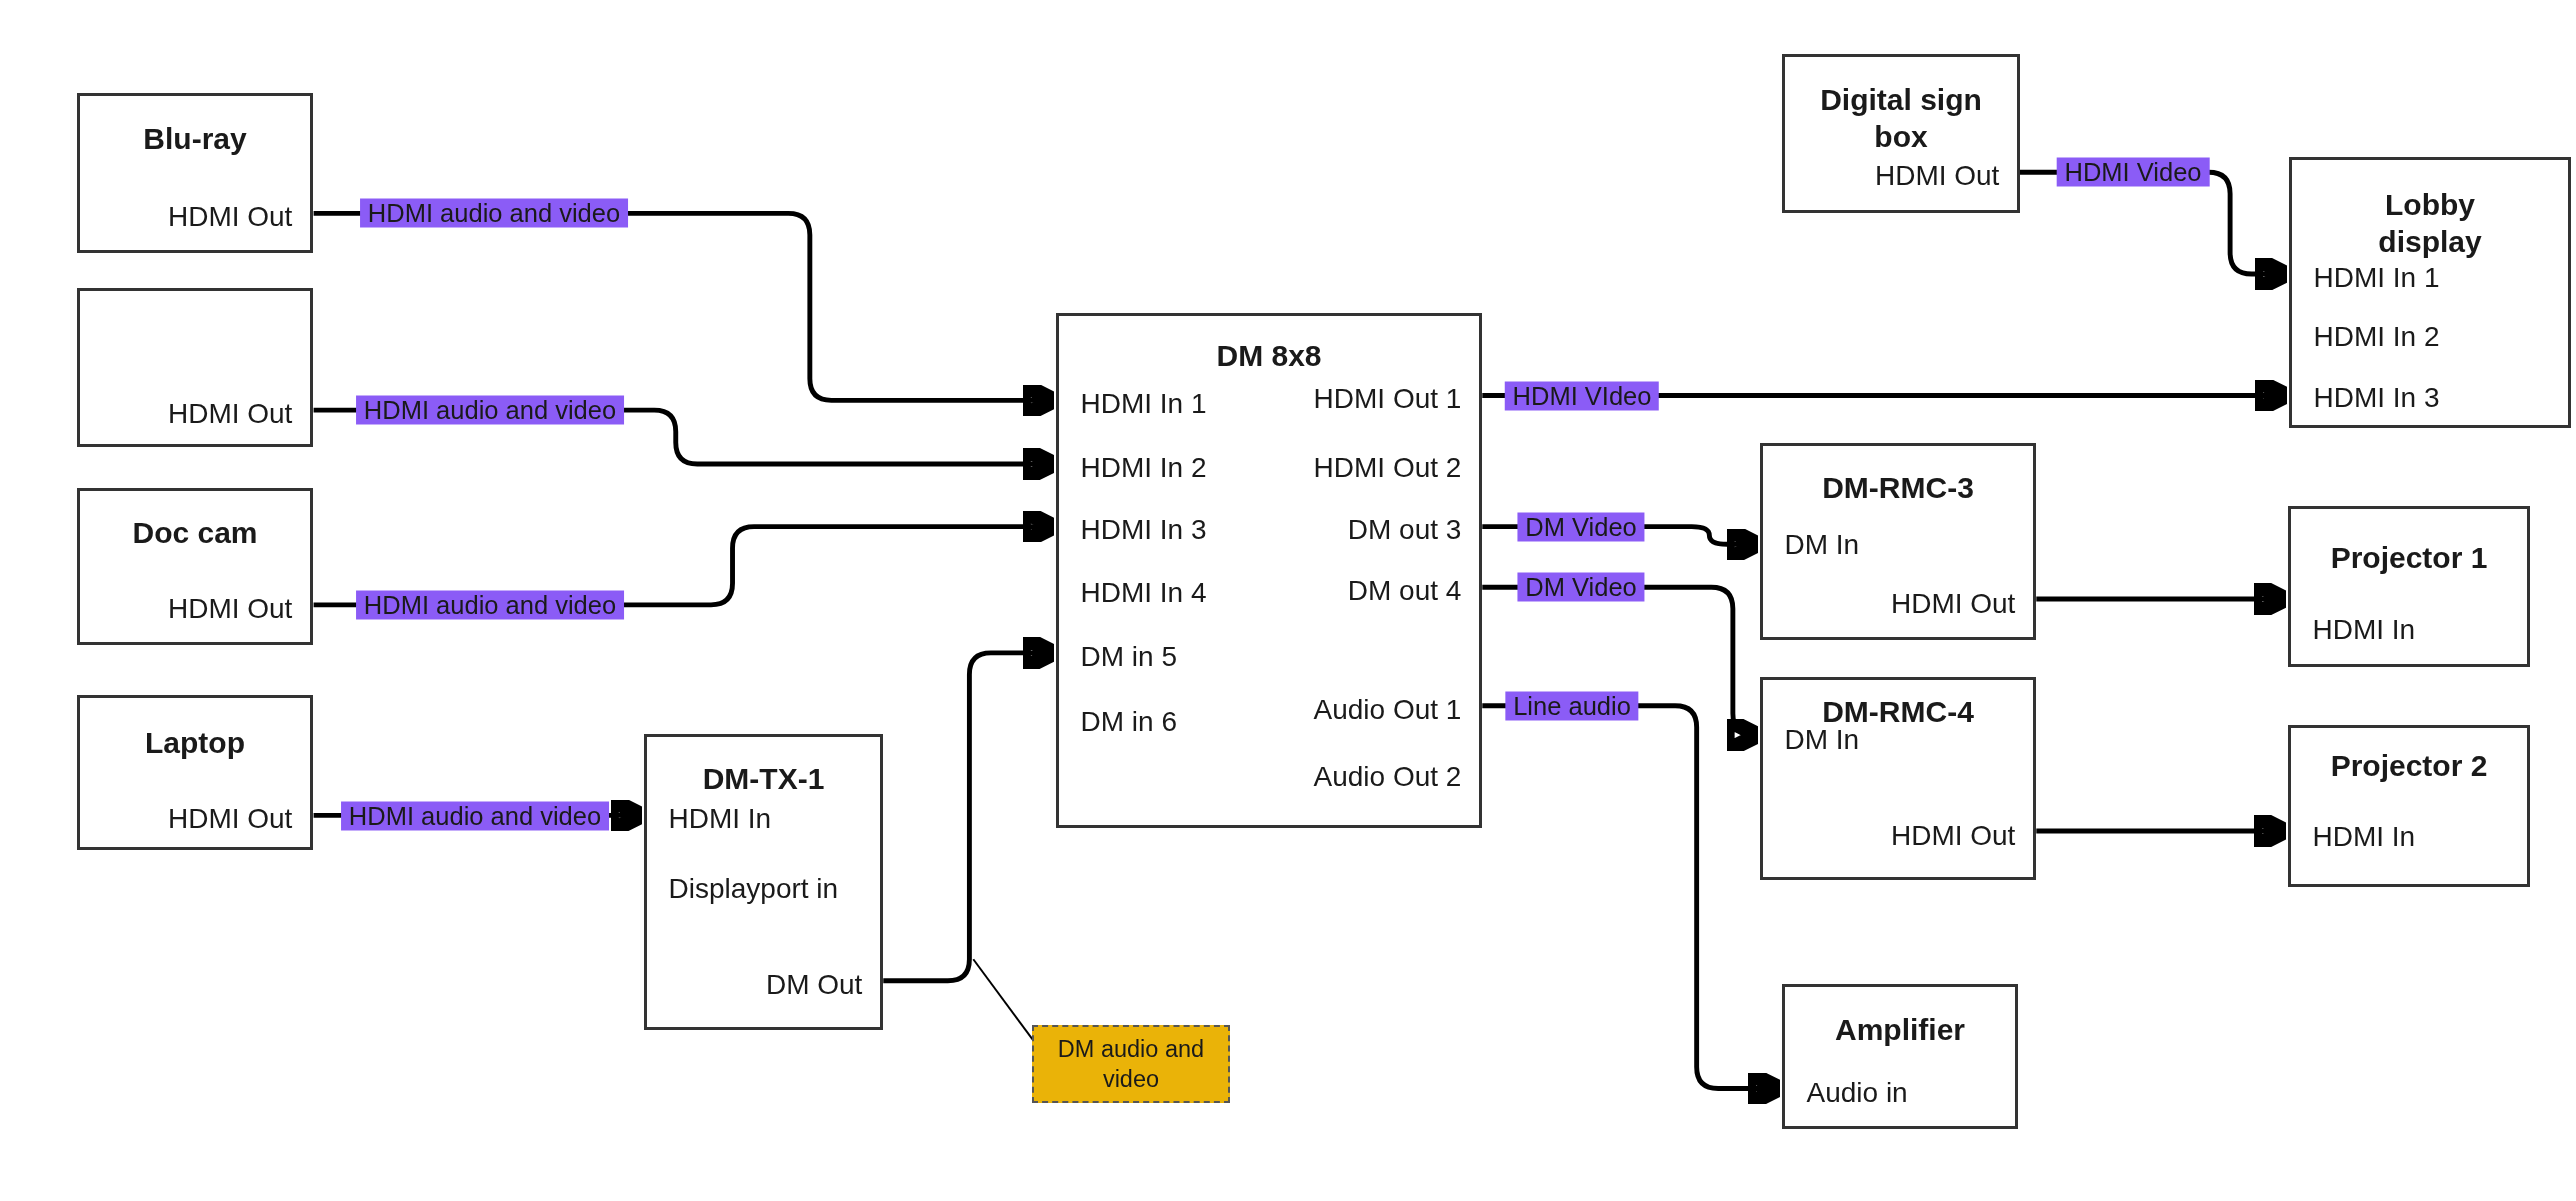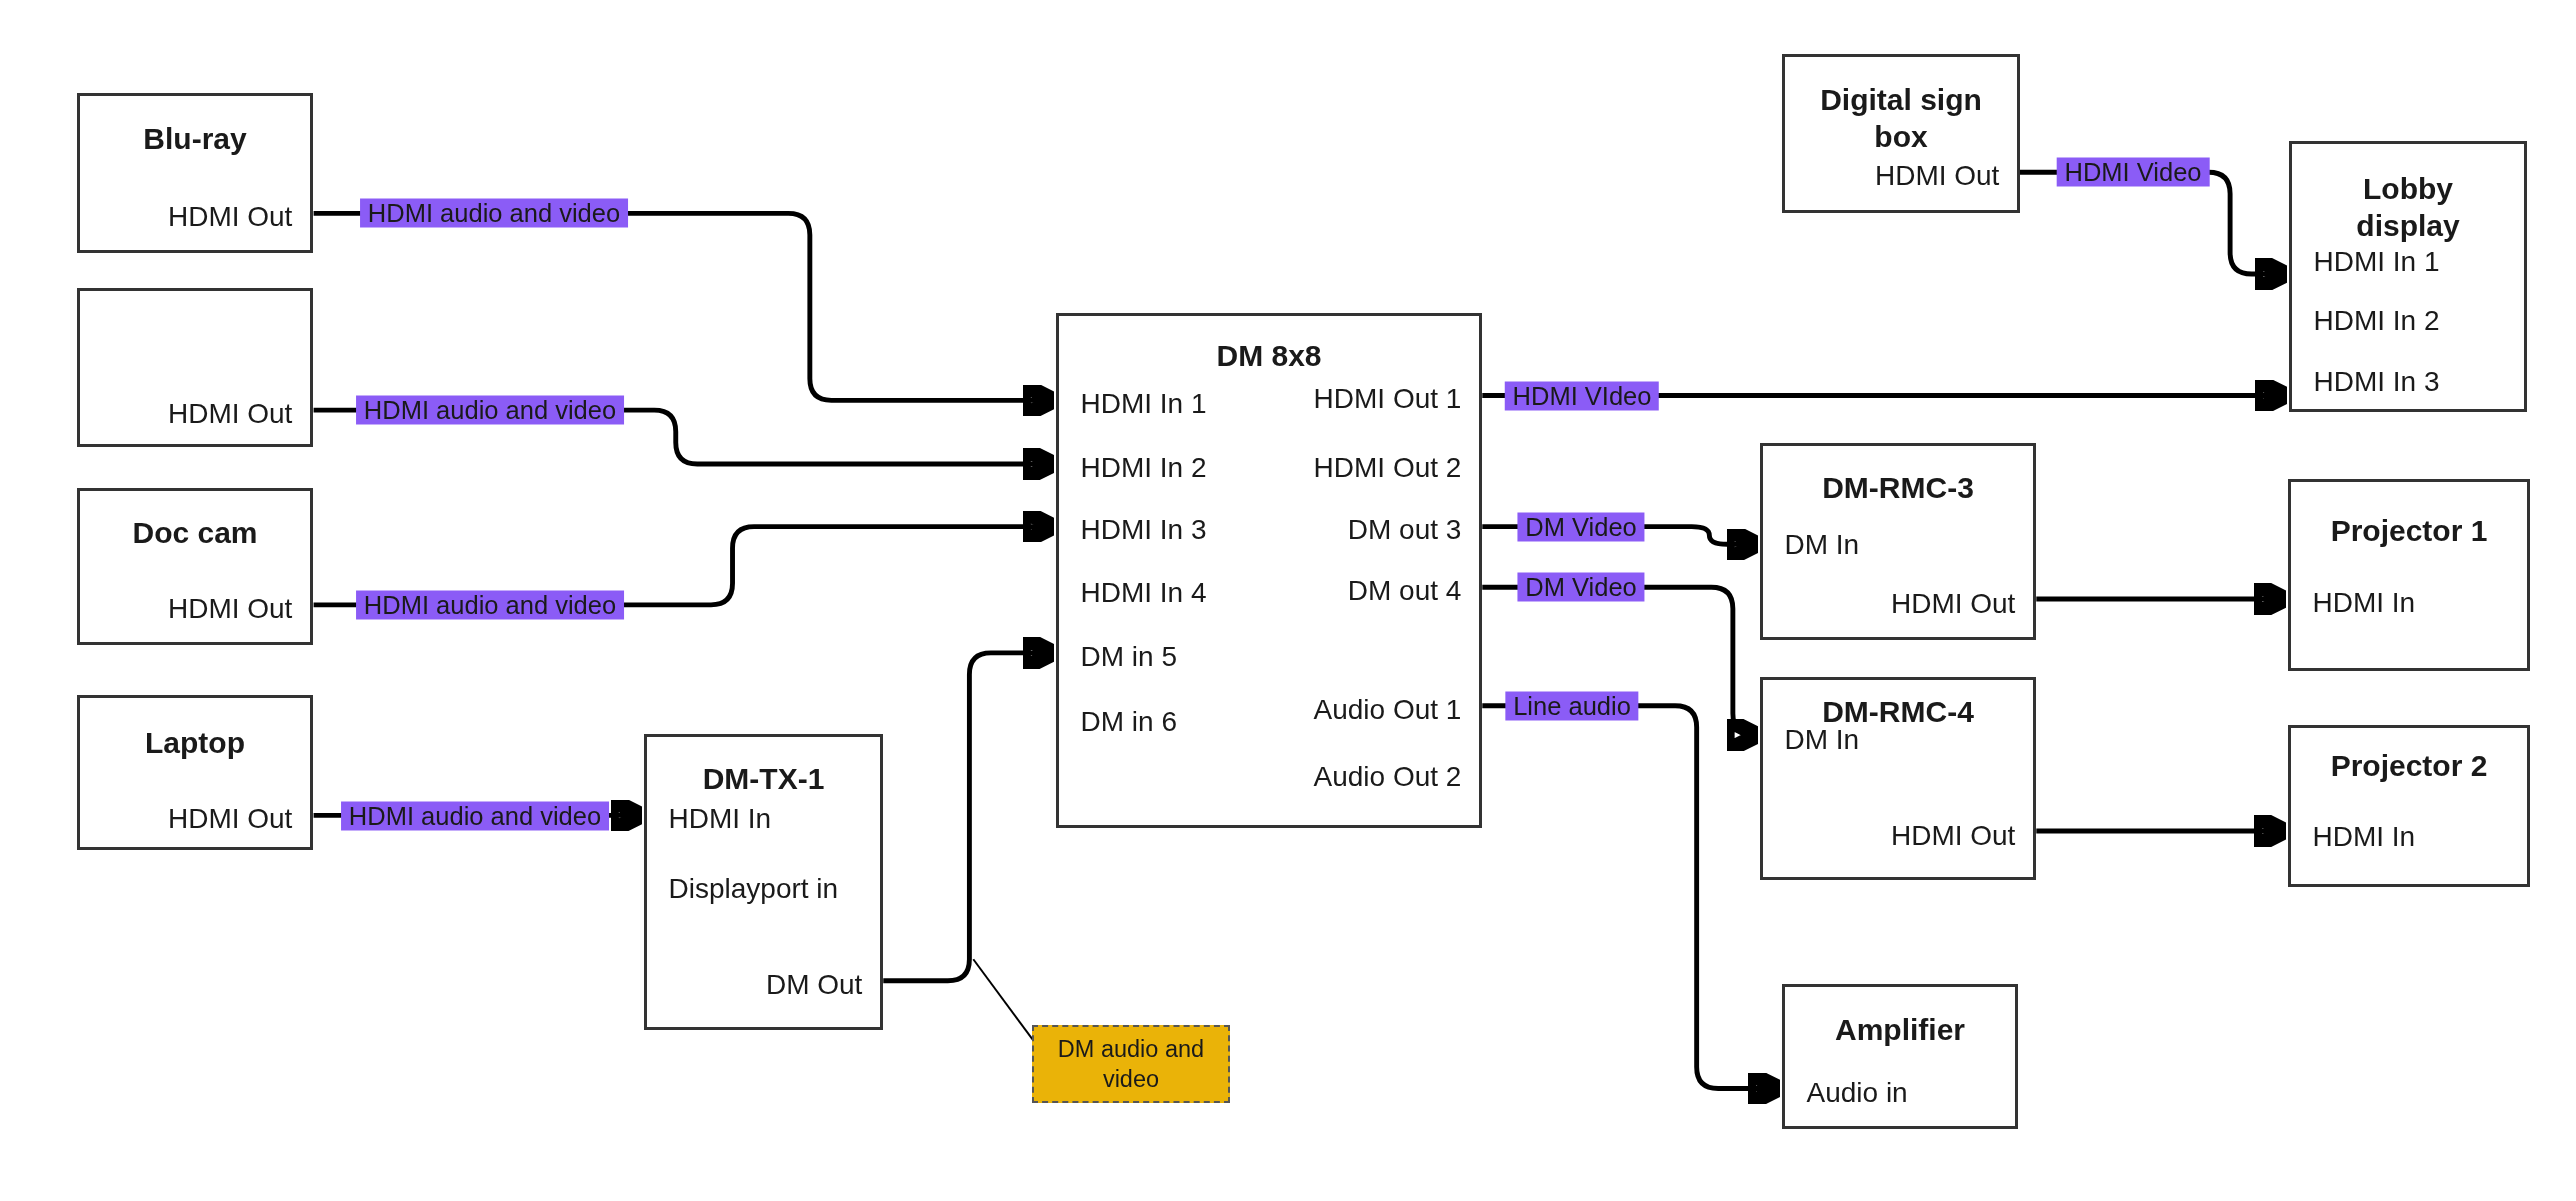--- a/index.html
+++ b/index.html
@@ -101,35 +101,35 @@
     <div class="port right" style="top:393px">Audio Out 1</div>
     <div class="port right" style="top:460px">Audio Out 2</div>
   </div>
 
   <div class="node" style="left:1782px;top:54px;width:238px;height:159px;">
     <div class="title" style="top:23.5px">Digital sign
 box</div>
     <div class="port right" style="top:118px">HDMI Out</div>
   </div>
 
-  <div class="node" style="left:2289px;top:141px;width:238px;height:271px;">
+  <div class="node" style="left:2289px;top:157px;width:282px;height:271px;">
     <div class="title" style="top:25.5px">Lobby
 display</div>
     <div class="port left" style="top:117px">HDMI In 1</div>
     <div class="port left" style="top:176px">HDMI In 2</div>
     <div class="port left" style="top:237px">HDMI In 3</div>
   </div>
 
   <div class="node" style="left:1760px;top:443px;width:276px;height:197px;">
     <div class="title" style="top:22.5px">DM-RMC-3</div>
     <div class="port left" style="top:98px">DM In</div>
     <div class="port right" style="top:157px">HDMI Out</div>
   </div>
 
-  <div class="node" style="left:2288px;top:479px;width:242px;height:192px;">
+  <div class="node" style="left:2288px;top:506px;width:242px;height:161px;">
     <div class="title" style="top:30px">Projector 1</div>
     <div class="port left" style="top:120px">HDMI In</div>
   </div>
 
   <div class="node" style="left:1760px;top:677px;width:276px;height:203px;">
     <div class="title" style="top:12.7px">DM-RMC-4</div>
     <div class="port left" style="top:59px">DM In</div>
     <div class="port right" style="top:155px">HDMI Out</div>
   </div>
 

